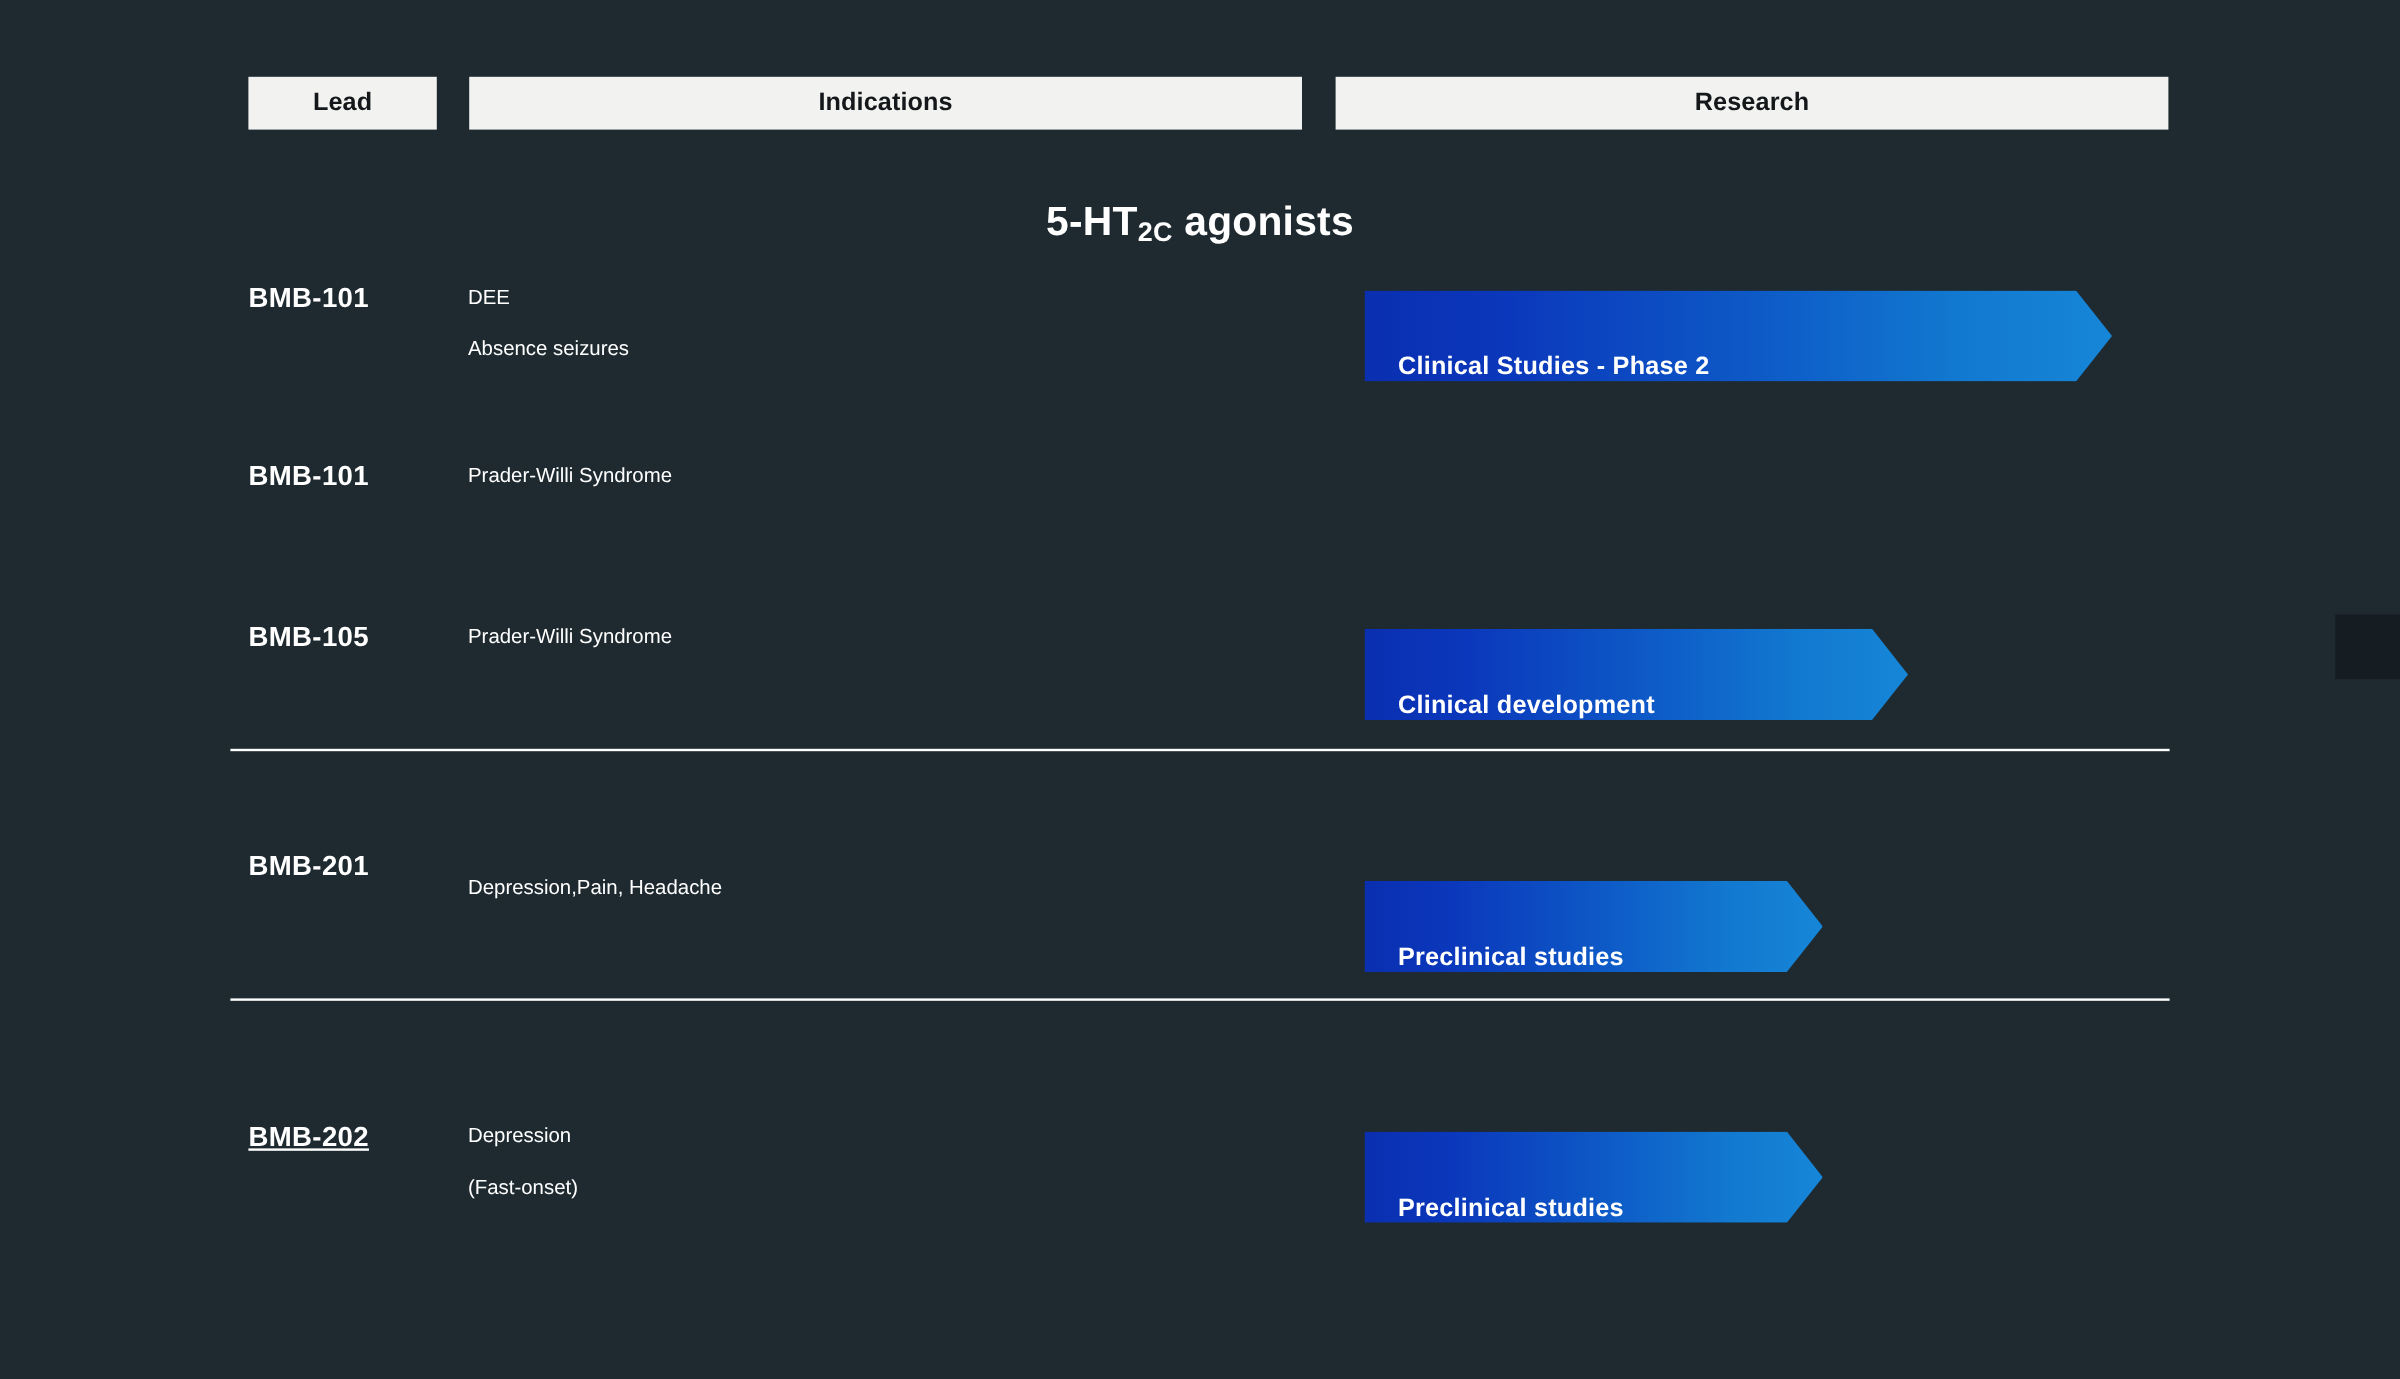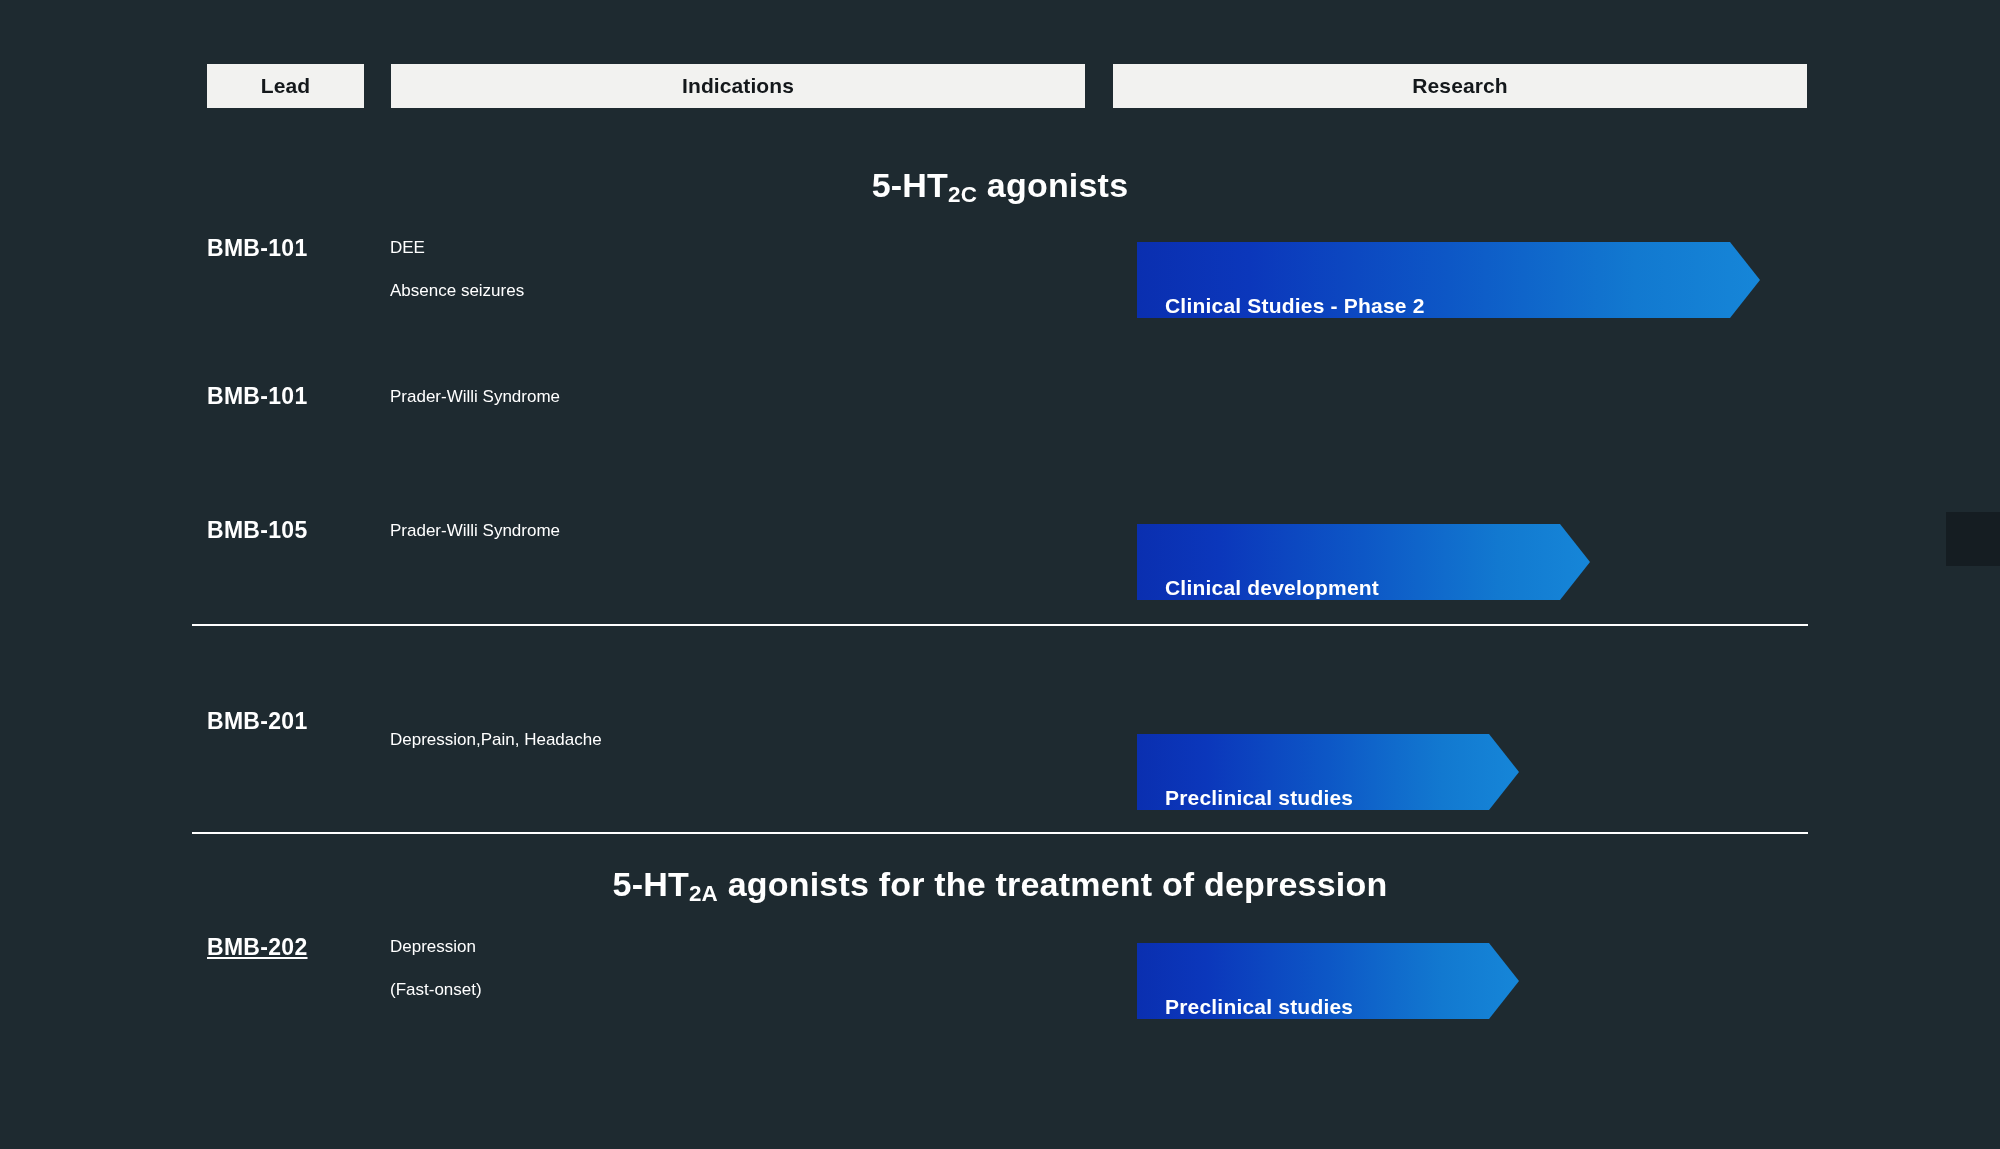--- a/index.html
+++ b/index.html
@@ -165,23 +165,20 @@
 
 
   <div class="lead" style="top:708px;">BMB-201</div>
   <div class="indication" style="top:718px;">Depression,Pain, Headache</div>
   <div class="bar" style="top:734px; width:382px;">
     <span class="bar-label">Preclinical studies</span>
   </div>
 
   <div class="divider" style="top:832px;"></div>
 
-  <div class="section-title" style="top:865px;">
-    <span>5-HT</span><sub>2A</sub><span> agonists for the treatment of depression</span>
-  </div>
 
   <div class="lead" style="top:934px;text-decoration:underline;">BMB-202</div>
   <div class="indication" style="top:925px;">Depression</div>
   <div class="indication" style="top:968px;">(Fast-onset)</div>
   <div class="bar" style="top:943px; width:382px;">
     <span class="bar-label">Preclinical studies</span>
   </div>
 
   <div class="edge-square"></div>
 

